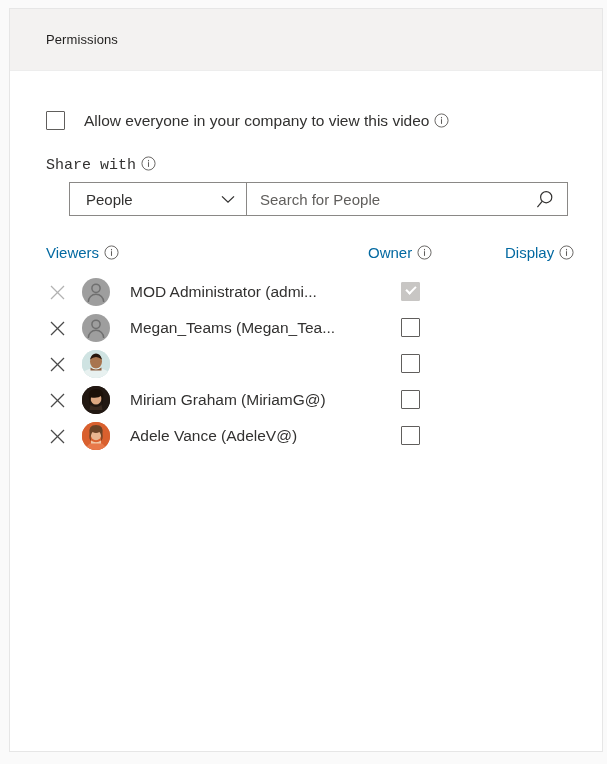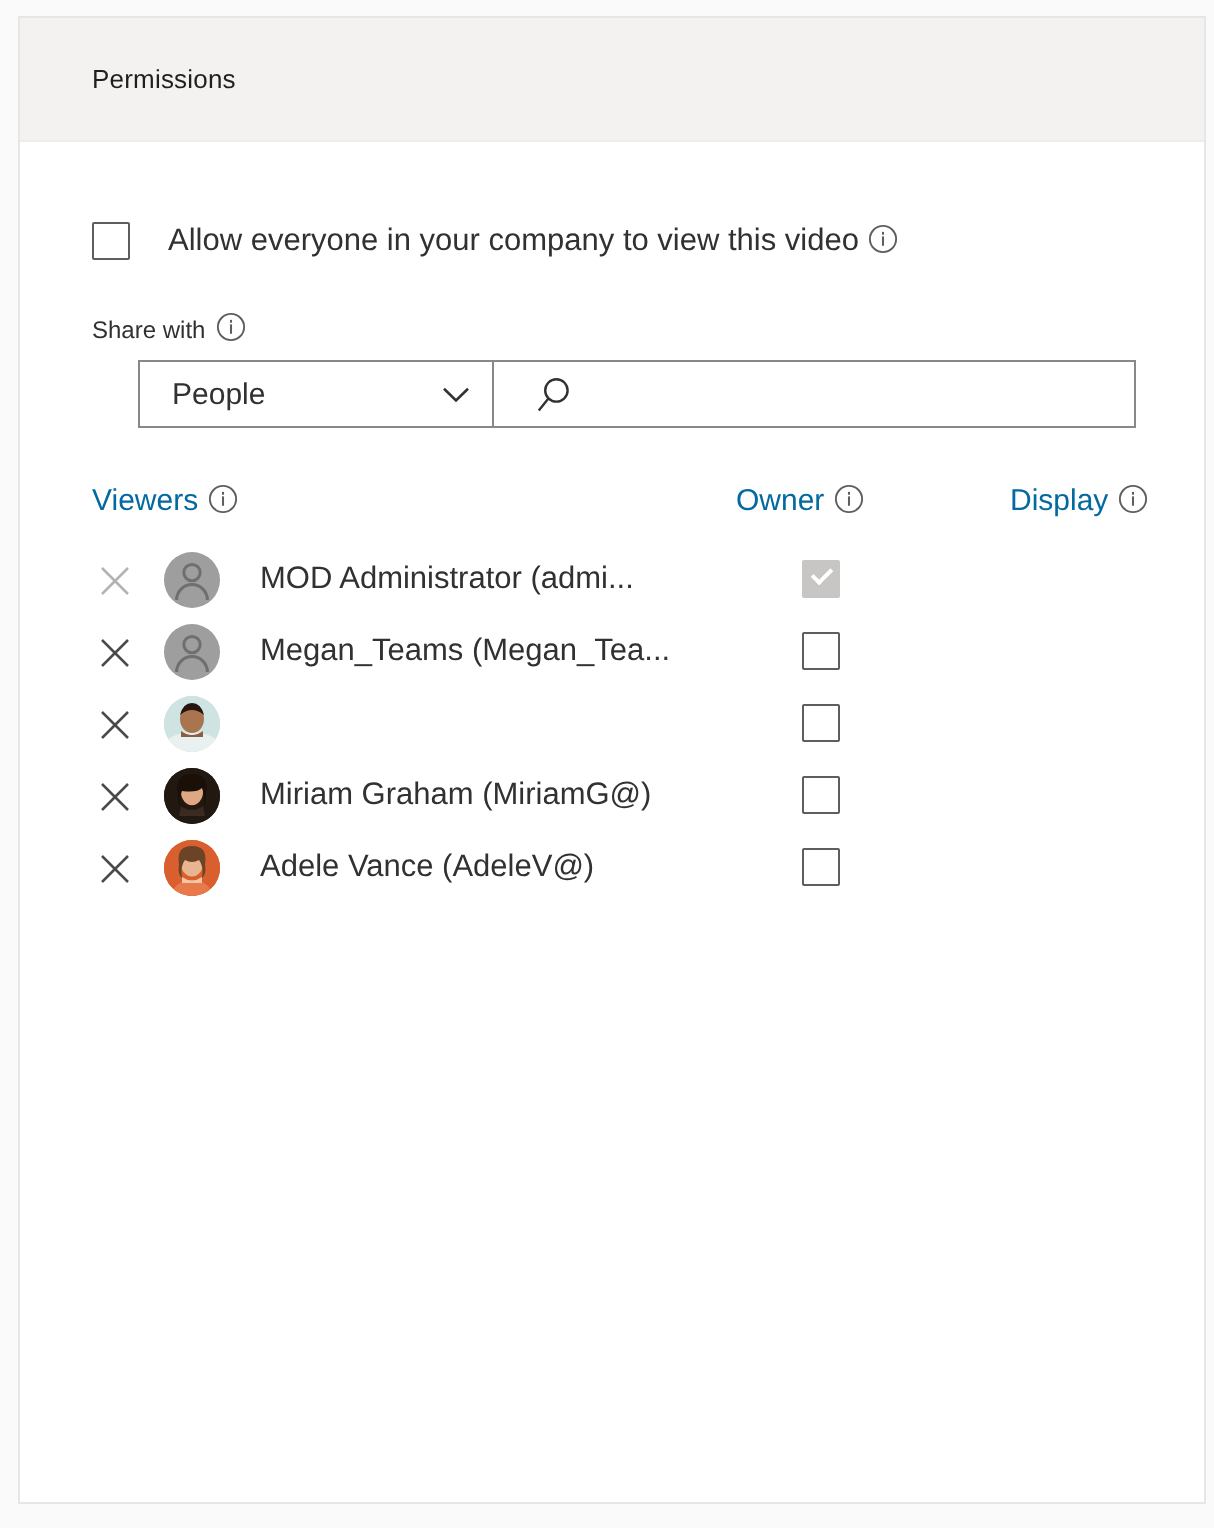--- a/index.html
+++ b/index.html
@@ -102,23 +102,24 @@
   .allow-label {
     font-size: 15.5px;
     color: #323130;
     margin-left: 19px;
     white-space: nowrap;
   }
 
   
   .sharewith-label {
     margin-top: 26px;
-    font-size: 12px;
+    font-size: 15px;
     color: #323130;
     white-space: nowrap;
+    font-family: Liberation Mono, monospace;
   }
 
   .share-controls {
     display: flex;
     margin-top: 8px;
     height: 34px;
     width: 522px;
   }
 
   .dropdown {
@@ -280,20 +281,21 @@
       <div class="share-controls">
         <div class="dropdown">
           <span>People</span>
           <span class="chev">
             <svg viewBox="0 0 14 9" width="14" height="9">
                 <path d="M1 1.4 L7 7.2 L13 1.4" fill="none" stroke="#323130" stroke-width="1.3"></path>
               </svg>
           </span>
         </div>
         <div class="searchbox">
+          <input type="text" placeholder="Search for People" style="">
           <span class="search-icon">
             <svg viewBox="0 0 21 21" width="21" height="21">
               <circle cx="12.2" cy="8.2" r="5.6" fill="none" stroke="#323130" stroke-width="1.2"></circle>
               <line x1="8.1" y1="12.4" x2="3.4" y2="18.2" stroke="#323130" stroke-width="1.2"></line>
             </svg>
           </span>
         </div>
       </div>
 
       <div class="tbl">

